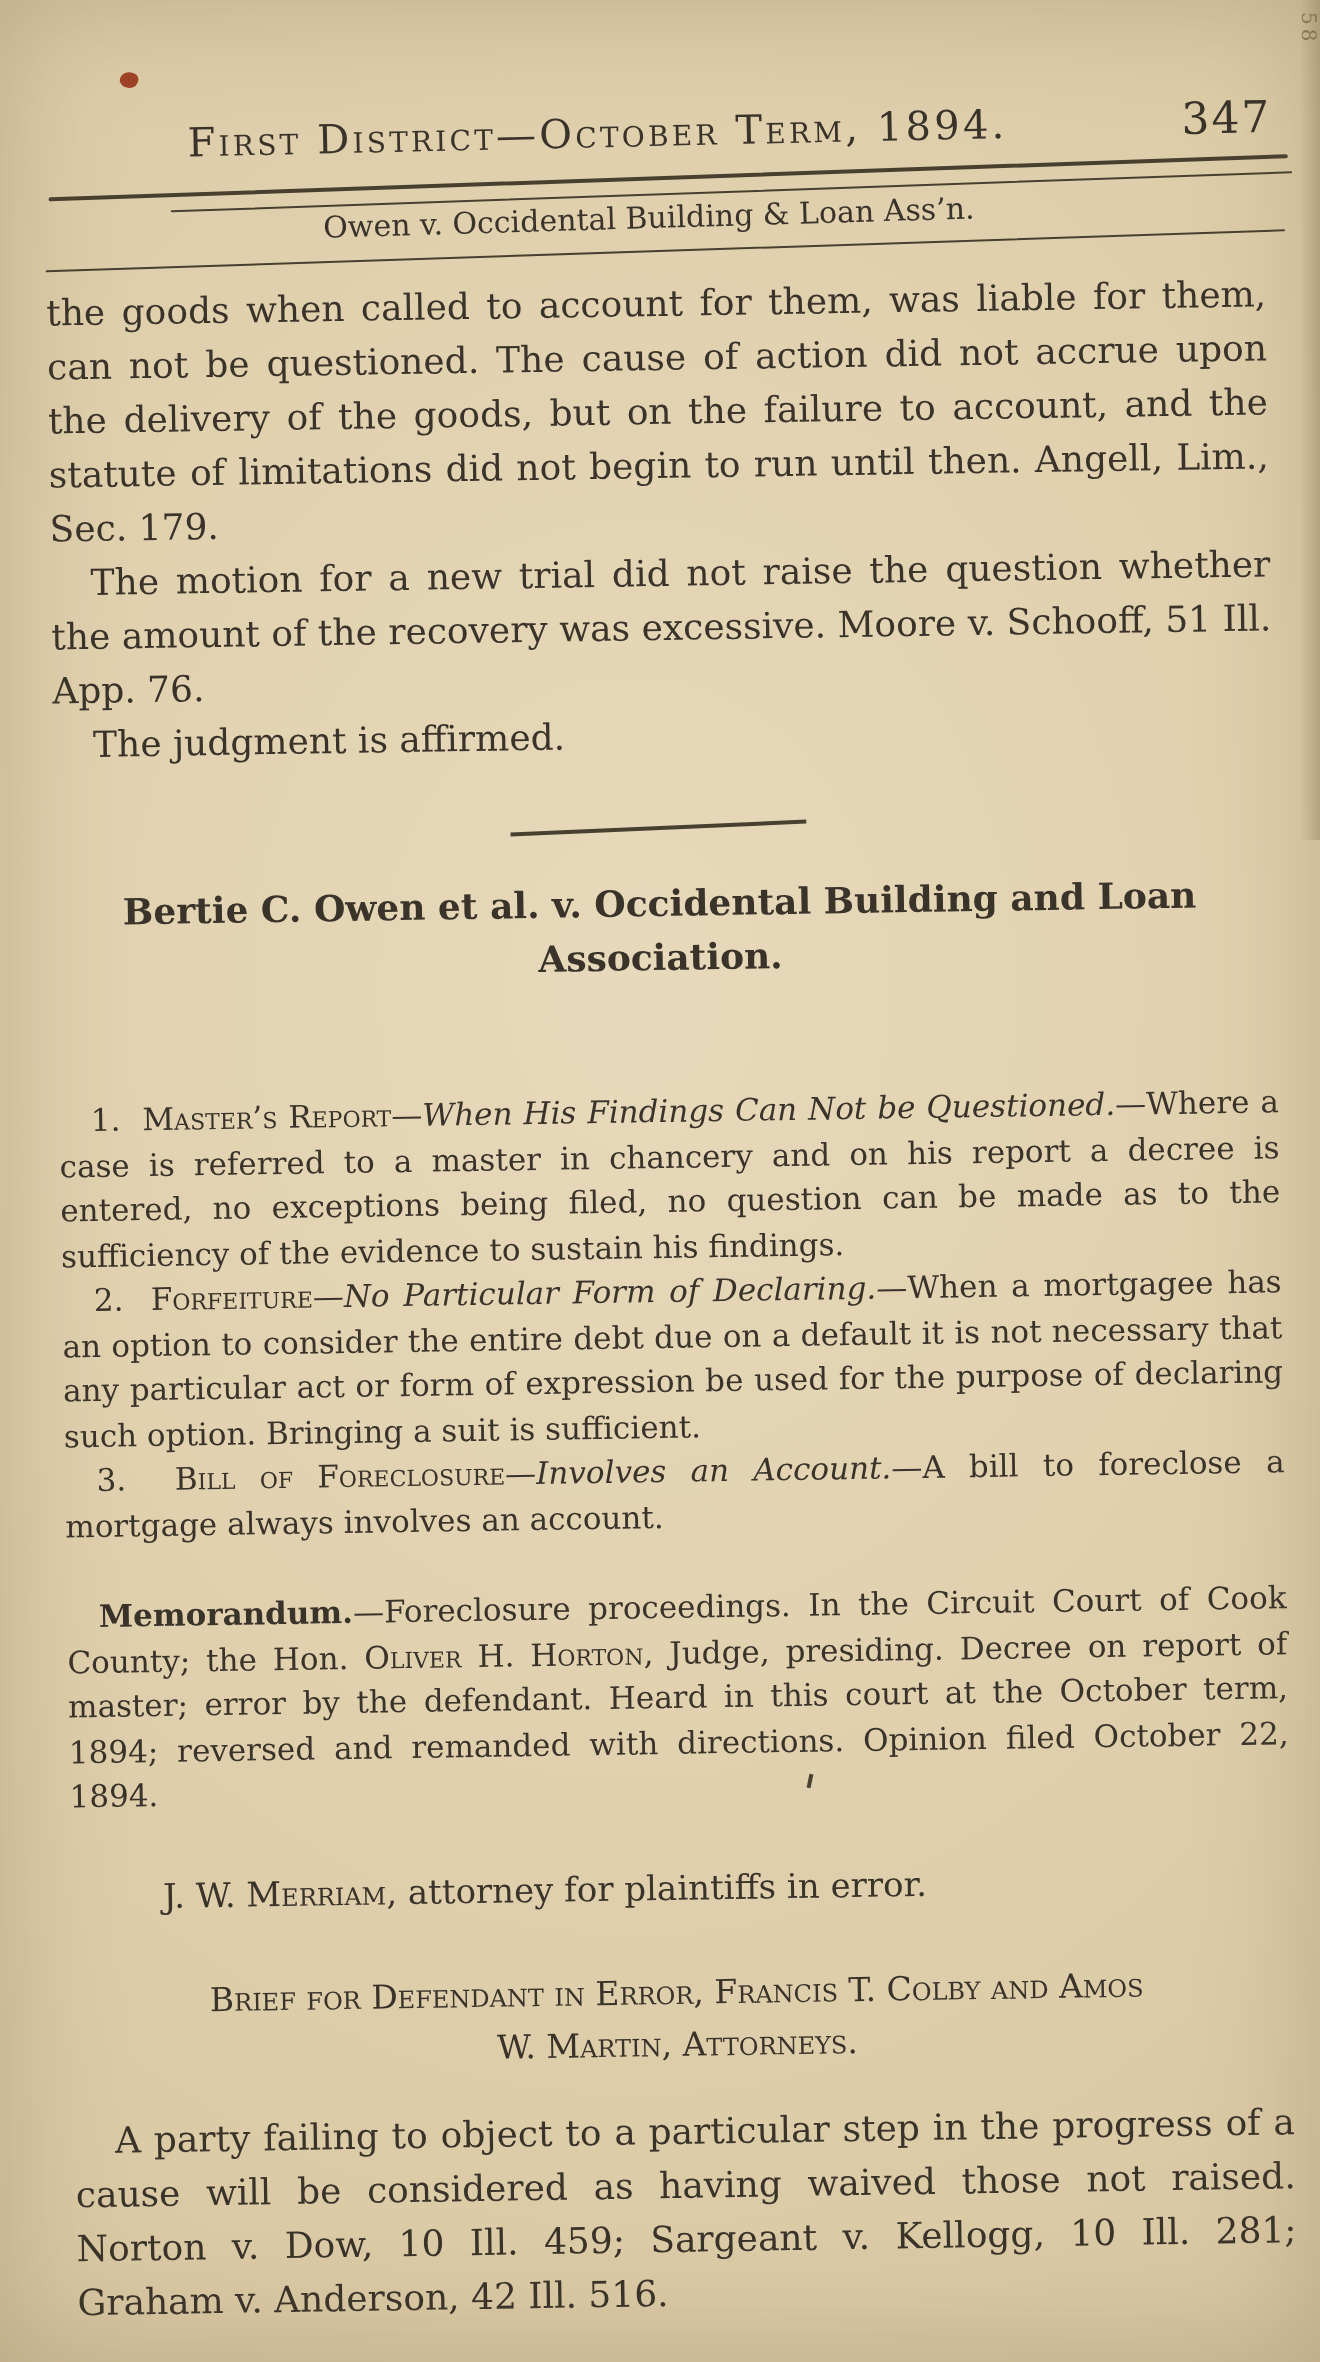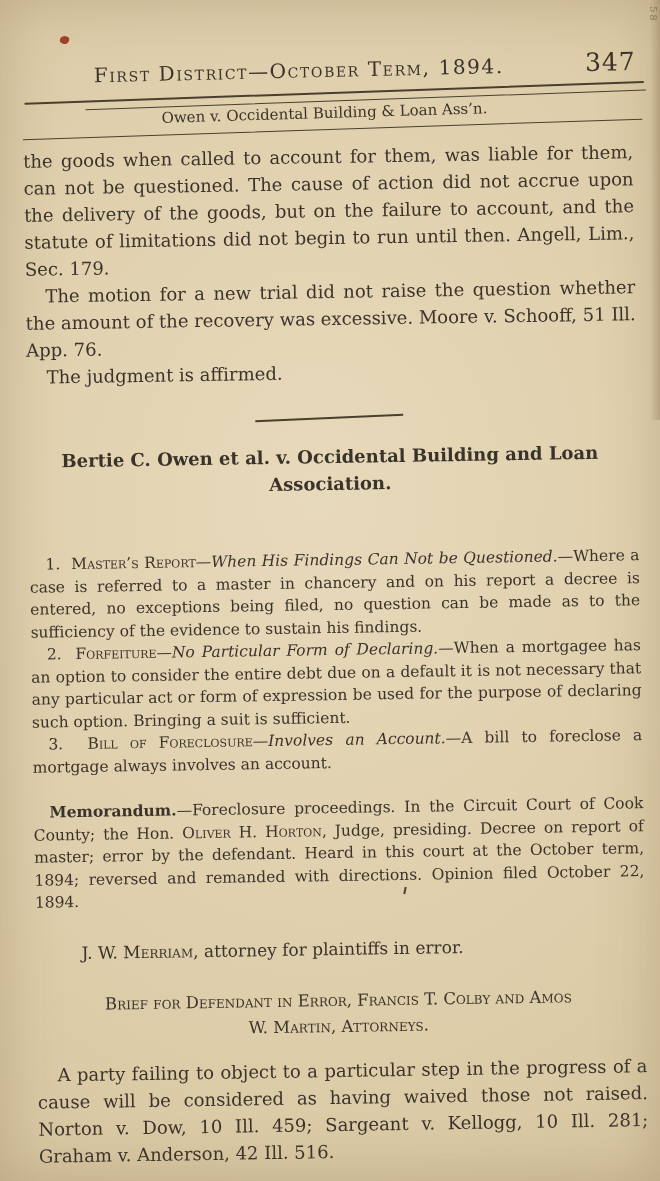--- a/index.html
+++ b/index.html
@@ -45,21 +45,21 @@
     align-items: baseline;
     transform: rotate(-0.4deg);
   }
   .header-title {
     font-variant: small-caps;
     font-size: 20px;
     letter-spacing: 1.6px;
     white-space: nowrap;
   }
   .header-page-num {
-    font-size: 25px;
+    font-size: 22px;
     letter-spacing: 1px;
   }
   .rule {
     background: #48402f;
     height: 2px;
     border-radius: 1px;
   }
   .rule-a { width: 94%; margin: 9px auto 0 30px; transform: rotate(-1.1deg); }
   .rule-b { width: 85%;  margin: 6px 8px 0 auto; height: 1px; transform: rotate(-1.1deg); }
   .running-head {

